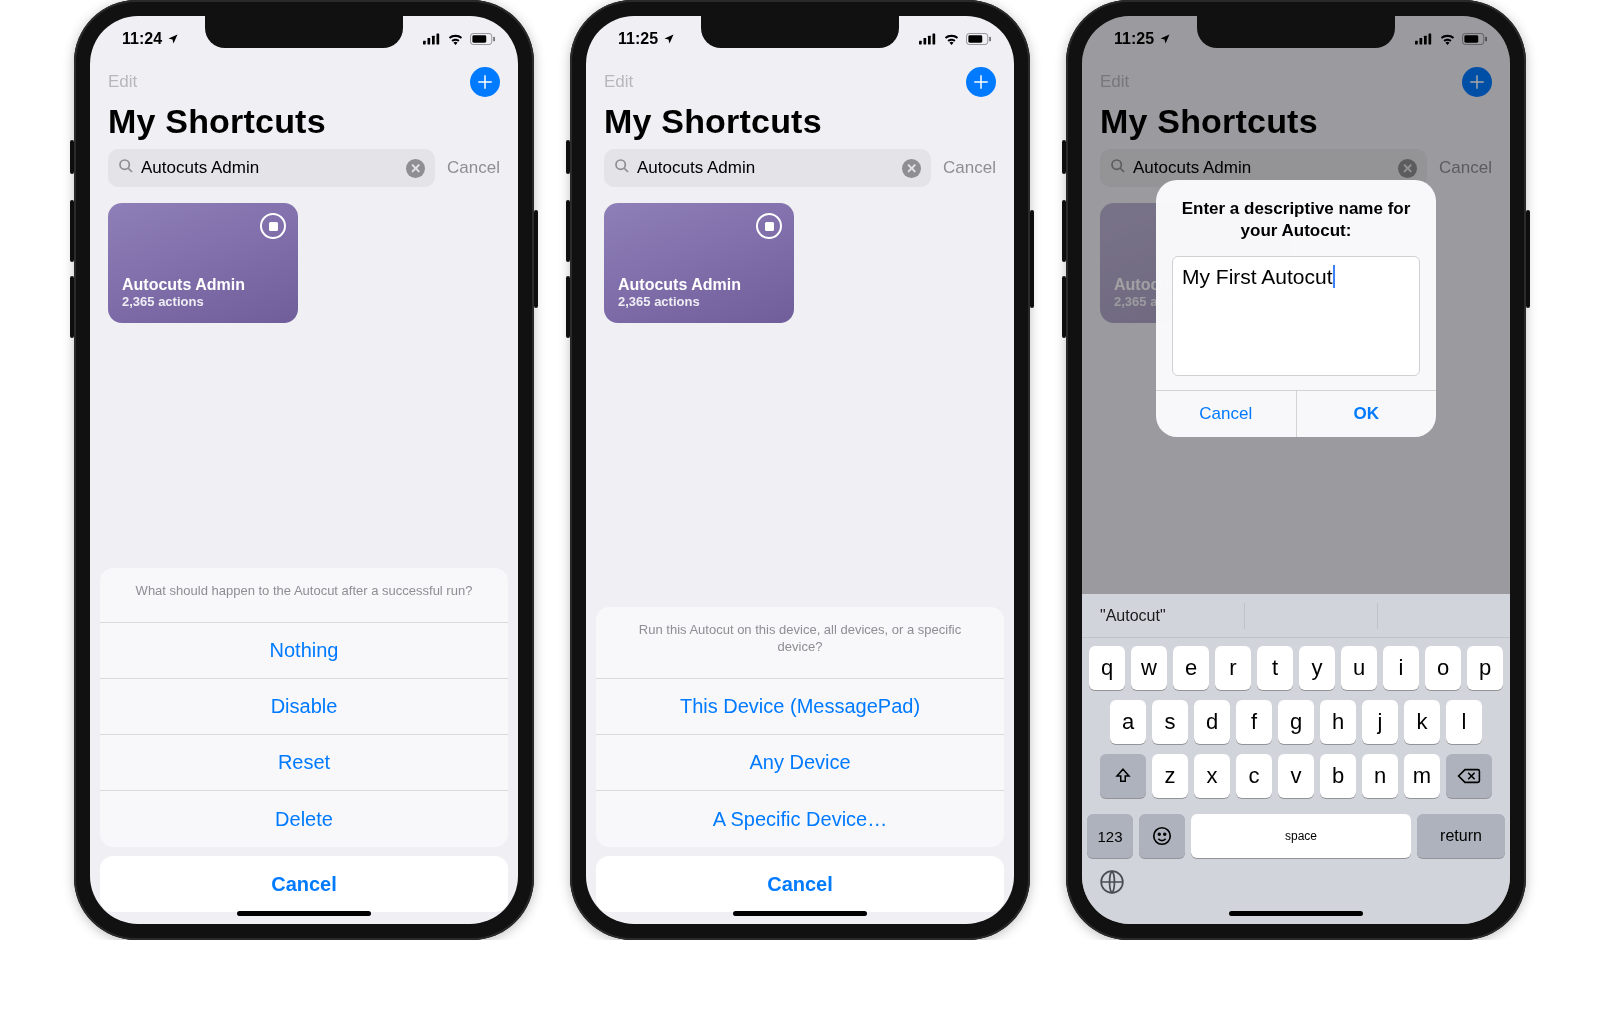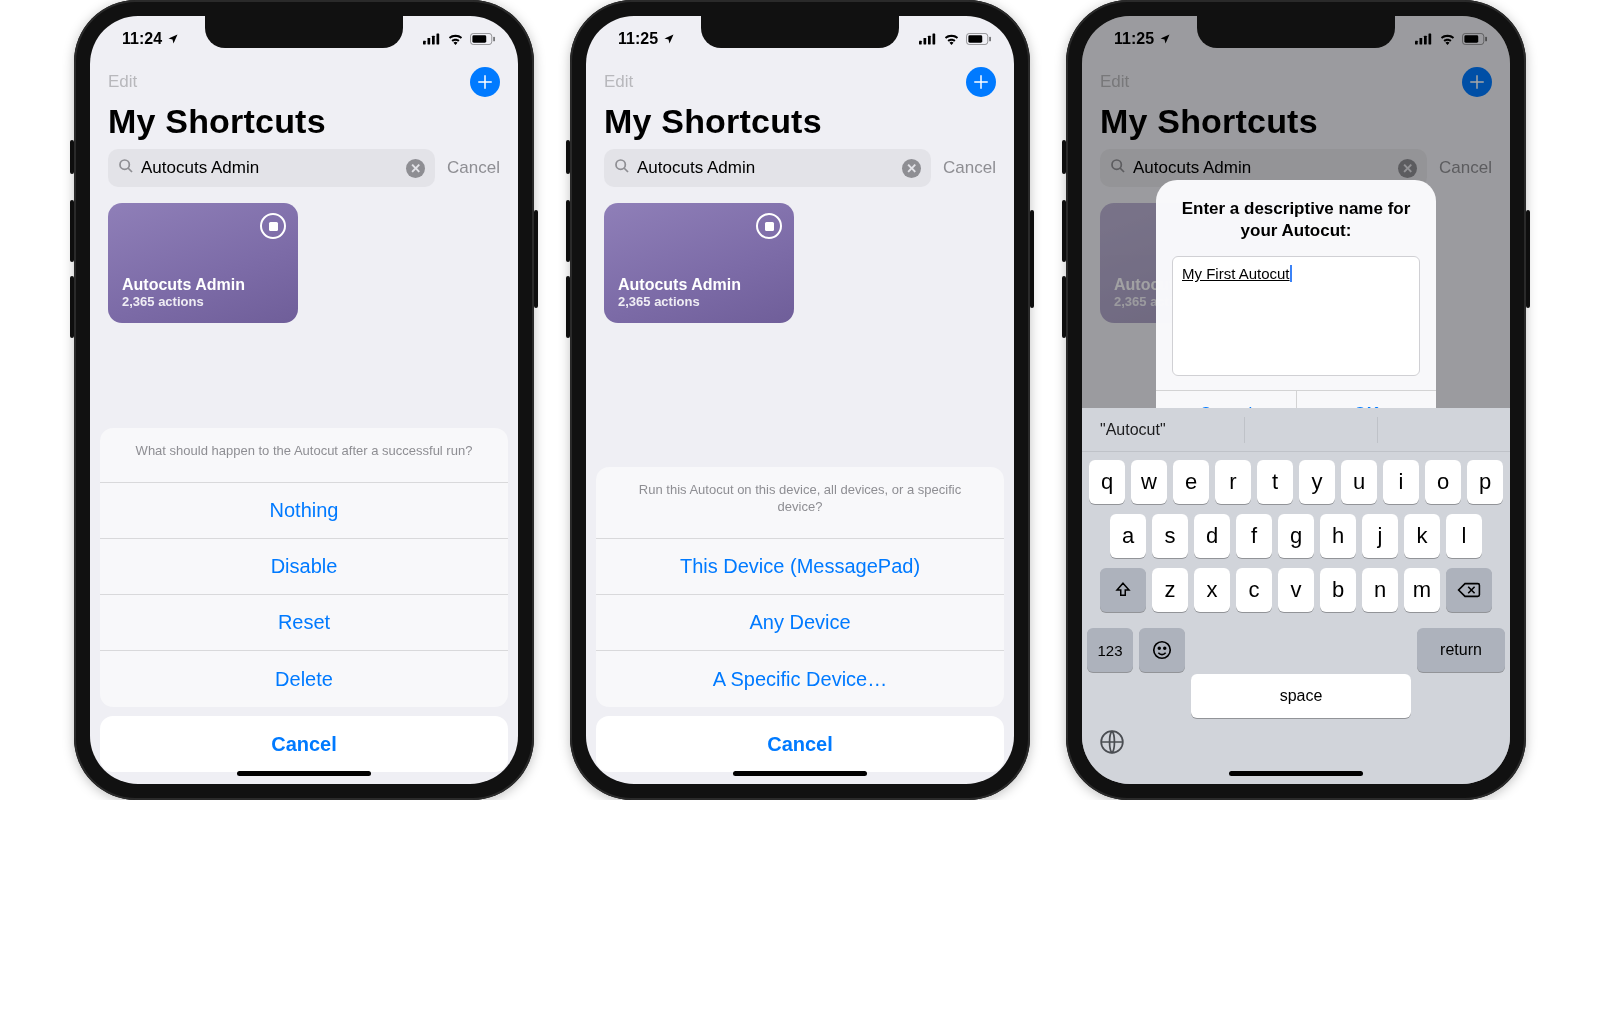--- a/index.html
+++ b/index.html
@@ -8,21 +8,21 @@
     background: #fff;
     font-family: -apple-system, BlinkMacSystemFont, "Helvetica Neue", Arial, sans-serif;
     display: flex;
     justify-content: center;
     gap: 36px;
     padding: 0 20px;
   }
   .device {
     position: relative;
     width: 460px;
-    height: 800px;
+    height: 940px;
     border-radius: 62px;
     background: #111;
     padding: 16px;
     box-shadow: 0 2px 12px rgba(0,0,0,.25), inset 0 0 0 2px #2a2a2a;
     flex-shrink: 0;
   }
   .side-btn { position: absolute; background: #0e0e0e; border-radius: 3px; }
   .side-left-1 { left: -4px; top: 140px; width: 4px; height: 34px; }
   .side-left-2 { left: -4px; top: 200px; width: 4px; height: 62px; }
   .side-left-3 { left: -4px; top: 276px; width: 4px; height: 62px; }
@@ -163,23 +163,22 @@
   }
   .alert-title {
     text-align: center; font-size: 17px; font-weight: 600;
     padding: 18px 24px 14px; line-height: 1.3;
   }
   .alert-input-wrap { padding: 0 16px 14px; }
   .alert-textarea {
     width: 100%; height: 120px;
     background: #fff; border: .5px solid #d0d0d4;
     border-radius: 6px; padding: 8px 9px;
-    font-size: 15px; font-family: inherit; resize: none;
+    font-size: 21px; font-family: inherit; resize: none;
     color: #000;
-    text-decoration: underline;
   }
   .alert-cursor { border-right: 2px solid #3b82f6; padding-right: 0; }
   .alert-buttons {
     display: flex; border-top: .5px solid rgba(0,0,0,.15);
   }
   .alert-btn {
     flex: 1; height: 46px;
     display: flex; align-items: center; justify-content: center;
     color: #007aff; font-size: 17px;
   }
@@ -212,21 +211,21 @@
     height: 44px;
     box-shadow: 0 1px 0 rgba(0,0,0,.3);
     display: flex; align-items: center; justify-content: center;
     font-size: 22px; color: #000;
   }
   .key.letter { width: 36px; }
   .key.mod {
     background: #adb2bc; width: 46px; font-size: 17px;
   }
   .key.mod.wide { width: 56px; }
-  .key.space { flex: 1; font-size: 16px; background:#fff;margin-top:46px; }
+  .key.space { flex: 1; font-size: 12px; background:#fff; }
   .bottom-row { display: flex; gap: 6px; padding: 0 5px 6px; }
   .globe {
     width: 28px; height: 28px;
     border-radius: 50%;
     display: flex; align-items: center; justify-content: center;
     margin: 4px 0 0 16px;
     color: #4a4d52;
   }
 </style>
 </head>

